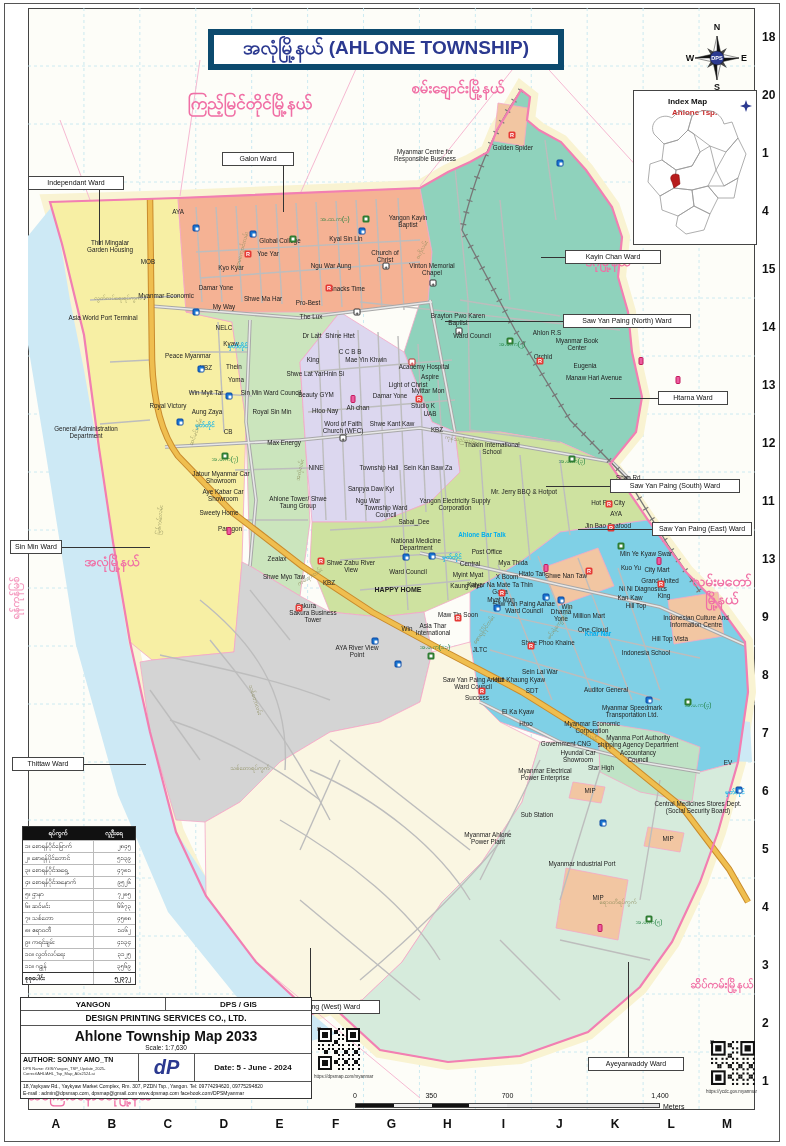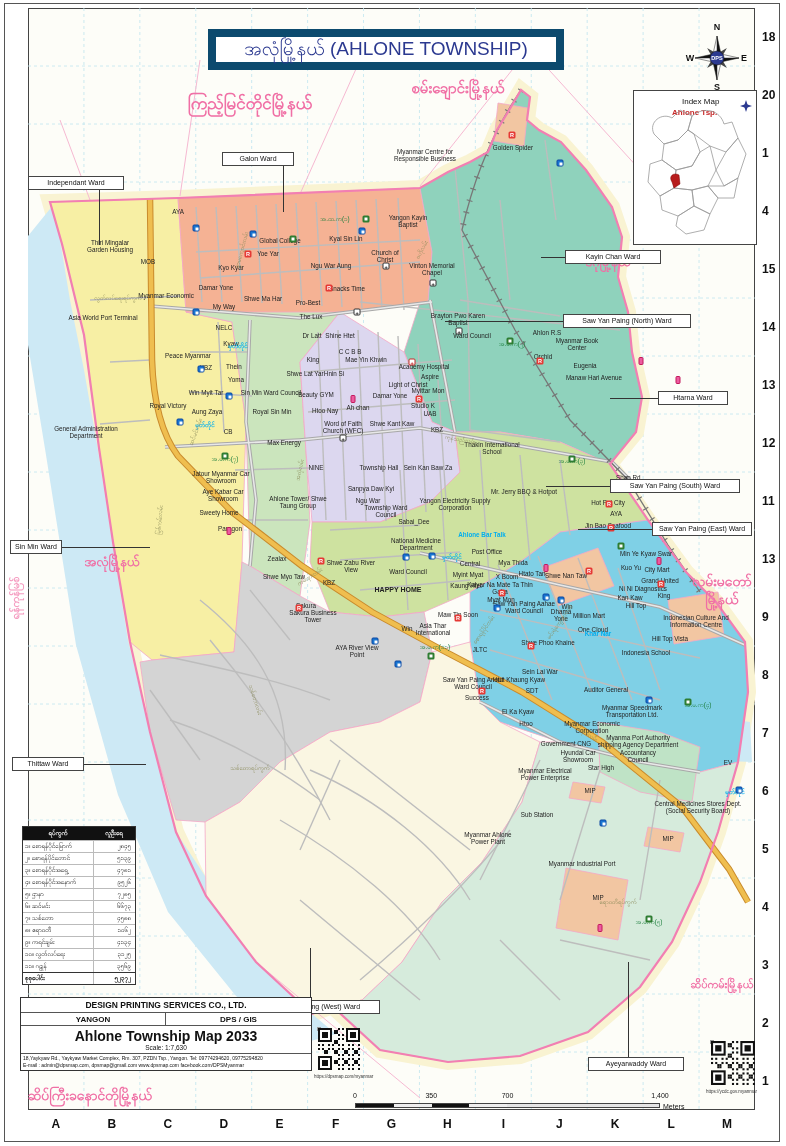--- a/index.html
+++ b/index.html
@@ -20,25 +20,25 @@
   .marker.R{background:#E53935;color:#fff;font-weight:bold;}
   .marker.sch{background:#2E7D32;}
   .marker.sch::after{content:"";position:absolute;left:2px;top:2px;width:3px;height:3px;background:#fff;}
   .marker.ch{background:#fff;border:0.8px solid #333;color:#111;font-weight:bold;}
   .marker.hosp{background:#fff;border:0.8px solid #C62828;color:#C62828;font-weight:bold;}
   .marker.fuel{background:#EC5BA0;width:5px;height:8px;border:0.5px solid #C2185B;}
   .callout{position:absolute;background:#fff;border:0.9px solid #444;font-size:7px;line-height:1.15;text-align:center;padding:2px 2px;box-sizing:border-box;color:#111;z-index:30;}
   .leader{position:absolute;background:#333;z-index:29;}
   .gletter{position:absolute;transform:translate(-50%,0);font-size:12px;font-weight:bold;color:#111;}
   .gnumber{position:absolute;font-size:12px;font-weight:bold;color:#111;}
-  #title-box{position:absolute;left:208px;top:29px;width:356px;height:41px;background:#fff;border:8px solid #0c4a6e;box-sizing:border-box;display:flex;align-items:center;justify-content:center;font-size:19px;font-weight:normal;color:#2B3990;z-index:40;}
+  #title-box{position:absolute;left:208px;top:29px;width:356px;height:41px;background:#fff;border:6px solid #0c4a6e;box-sizing:border-box;display:flex;justify-content:center;font-size:19px;font-weight:bold;color:#2B3990;z-index:40;}
   #compass{position:absolute;left:686px;top:24px;width:62px;height:66px;z-index:40;}
   .compass-letter{position:absolute;font-size:9px;font-weight:bold;color:#111;transform:translate(-50%,-50%);}
   #index-map{position:absolute;left:633px;top:90px;width:124px;height:155px;background:#fff;border:1px solid #444;box-sizing:border-box;z-index:40;}
-  #index-map .im-title{position:absolute;left:48px;top:6px;font-size:8px;font-weight:normal;color:#111;}
+  #index-map .im-title{position:absolute;left:34px;top:6px;font-size:8px;font-weight:bold;color:#111;}
   #index-map .im-sub{position:absolute;left:38px;top:17px;font-size:8px;font-weight:bold;color:#C62828;}
   #legend{position:absolute;left:22px;top:826px;width:114px;background:#fff;border:1px solid #333;box-sizing:border-box;z-index:40;font-size:6.2px;}
   #legend .lhead{display:grid;grid-template-columns:70px 1fr;background:#111;color:#fff;font-weight:bold;text-align:center;padding:2px 0;}
   .lrow{display:grid;grid-template-columns:70px 1fr;border-top:0.5px solid #bbb;}
   .lrow span{padding:1px 2px;}
   .lrow span:last-child{border-left:0.5px solid #bbb;text-align:right;padding-right:4px;}
   .lrow.ltotal{border-top:1px solid #333;font-weight:bold;}
   #info-box{position:absolute;left:20px;top:997px;width:292px;background:#fff;border:1px solid #333;box-sizing:border-box;z-index:41;color:#111;}
   #info-box .ib-row{border-bottom:0.6px solid #555;text-align:center;}
   #info-box .ib-company{font-size:8.5px;font-weight:bold;padding:2px 0;}
@@ -650,28 +650,36 @@
           <span>၃၅၆၉</span>
         </div>
         <div class="lrow ltotal">
           <span>စုစုပေါင်း</span>
           <span>၅၂၃၇၂</span>
         </div>
       </div>
   </div>
 
   <div id="info-box">
-    <div class="ib-row ib-company">DESIGN PRINTING SERVICES CO., LTD.</div>
     <div class="ib-row ib-two">
       <div>YANGON</div>
       <div>DPS / GIS</div>
     </div>
+    <div class="ib-row ib-company">DESIGN PRINTING SERVICES CO., LTD.</div>
     <div class="ib-row">
       <div class="ib-maptitle">Ahlone Township Map 2033</div>
       <div class="ib-scale">Scale: 1:7,630</div>
+    </div>
+    <div class="ib-row ib-author-row">
+      <div class="ib-author">
+        <span>AUTHOR: SONNY AMO_TN</span>
+        <div class="ib-file">DPS Name: /GIS/Yangon_TSP_Update_2025-Correct/AHL/AHL_Tsp_Map_A0x2524.ai</div>
+      </div>
+      <div class="ib-logo">dP</div>
+      <div class="ib-date">Date: 5 - June - 2024</div>
     </div>
     <div class="ib-row ib-addr">18,Yaykyaw Rd., Yaykyaw Market Complex, Rm. 307, PZDN Tsp., Yangon.  Tel: 09774294620, 09775294820</div>
     <div class="ib-row ib-mail">E-mail : admin@dpsmap.com, dpsmap@gmail.com    www.dpsmap.com    facebook.com/DPSMyanmar</div>
   </div>
 
   <div class="qr" id="qr-left" style="left:317px;top:1027px;">
       <svg width="42" height="42">
         <rect x="20" y="0" width="2" height="2" fill="#111"></rect>
         <rect x="24" y="0" width="2" height="2" fill="#111"></rect>
         <rect x="16" y="2" width="2" height="2" fill="#111"></rect>

